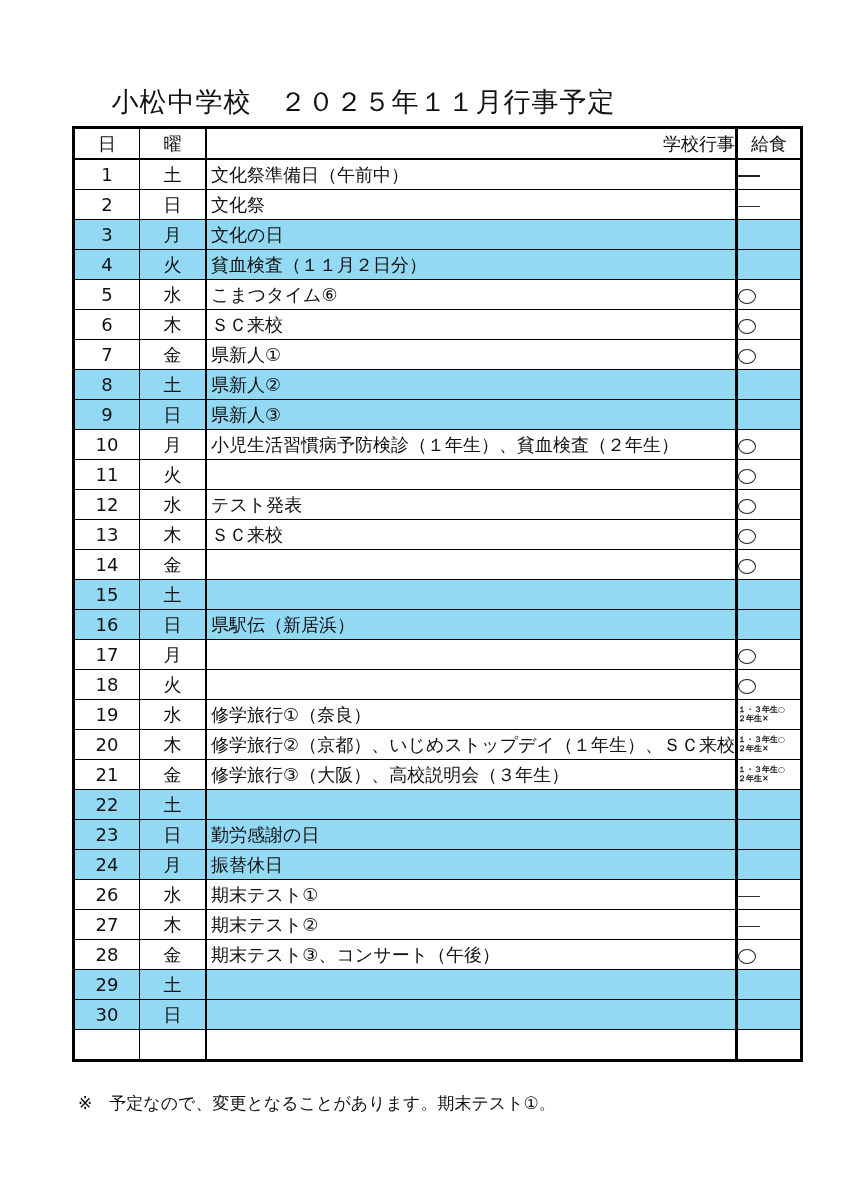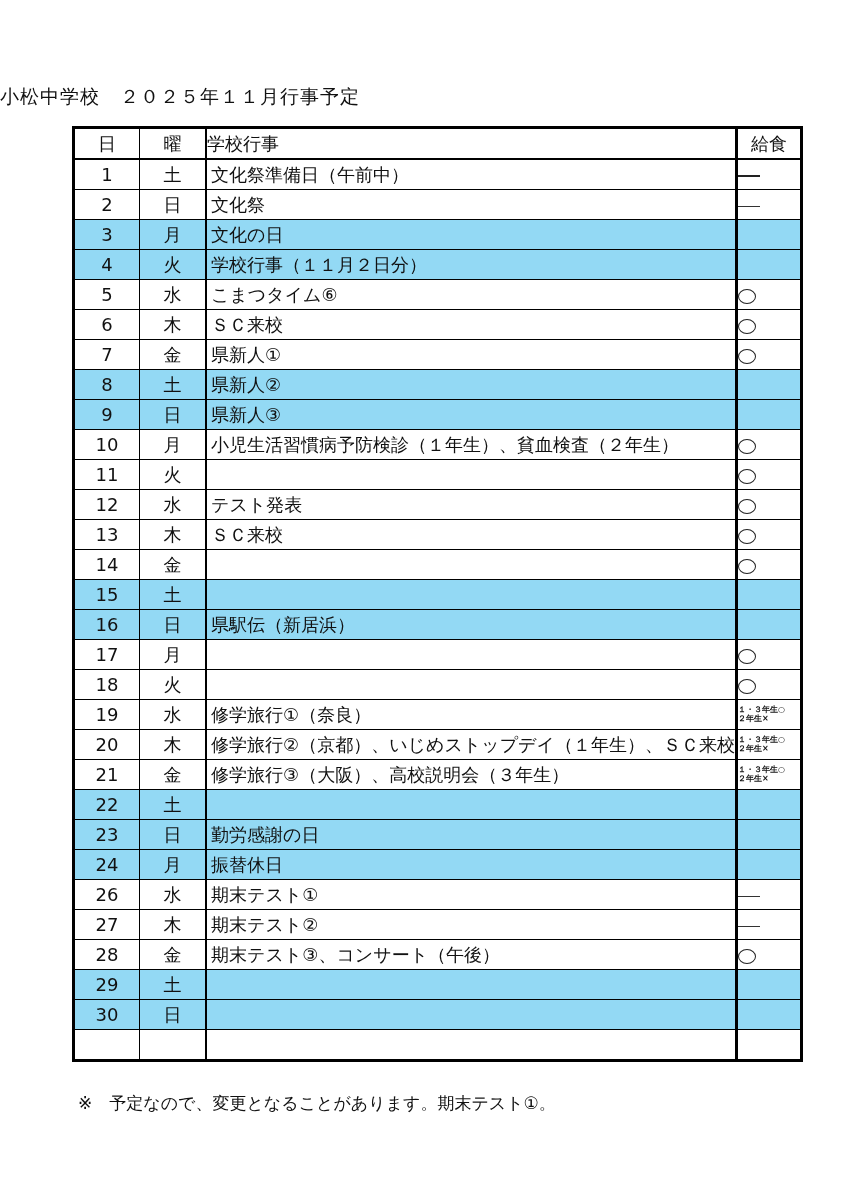--- a/index.html
+++ b/index.html
@@ -1,23 +1,23 @@
 <!DOCTYPE html>
 <html><head>
 <meta charset="utf-8">
 <style>
   html, body { margin:0; padding:0; background:#ffffff; }
   body { width:849px; height:1200px; position:relative; font-family:"DejaVu Sans", "Liberation Sans", sans-serif; color:#111; }
-  .title { position:absolute; left:0; top:84px; width:727px; text-align:left; font-size:19px; letter-spacing:1px; font-weight:normal; }
+  .title { position:absolute; left:0; top:84px; width:727px; text-align:center; font-size:27px; letter-spacing:1px; font-weight:normal; }
   table.sched { position:absolute; left:72px; top:126px; border-collapse:collapse; table-layout:fixed; border:3px solid #000; }
   table.sched td, table.sched th { height:29px; padding:0; font-weight:normal; font-size:18px; border-top:1px solid #000; border-bottom:1px solid #000; overflow:hidden; white-space:nowrap; }
   .c-day { width:64px; text-align:center; border-right:1px solid #000; }
   .c-dow { width:65px; text-align:center; border-right:2px solid #000; }
   .c-ev { width:494px; text-align:left; padding-left:4px !important; border-right:3px solid #000; }
-  .c-ev.hd { text-align:left; padding-left:0 !important; }
+  .c-ev.hd { text-align:right; padding-left:0 !important; }
   .c-lunch { width:62px; }
   tr.hol td { background:#93d9f4; }
   tr.head th { border-bottom:2px solid #000; }
   .ev-small { font-size:14.5px; }
   .lunch-small { font-size:8px; line-height:9px; display:inline-block;font-weight:bold; }
   .mark-circle { display:inline-block; width:16px; height:13px; border:1.5px solid #222; border-radius:50%; vertical-align:middle; }
   .mark-dash { display:inline-block; width:22px; height:0; border-top:1.5px solid #333; vertical-align:middle; }
   .mark-dash.bold { border-top:2.5px solid #222; }
   .note { position:absolute; left:78px; top:1092px; font-size:17px; }
 </style>
@@ -50,21 +50,21 @@
       </tr>
       <tr class="hol">
         <td class="c-day">3</td>
         <td class="c-dow">月</td>
         <td class="c-ev">文化の日</td>
         <td class="c-lunch"></td>
       </tr>
       <tr class="hol">
         <td class="c-day">4</td>
         <td class="c-dow">火</td>
-        <td class="c-ev">学校行事（１１月２日分）</td>
+        <td class="c-ev">貧血検査（１１月２日分）</td>
         <td class="c-lunch"></td>
       </tr>
       <tr>
         <td class="c-day">5</td>
         <td class="c-dow">水</td>
         <td class="c-ev">こまつタイム⑥</td>
         <td class="c-lunch"><span class="mark-circle"></span></td>
       </tr>
       <tr>
         <td class="c-day">6</td>

